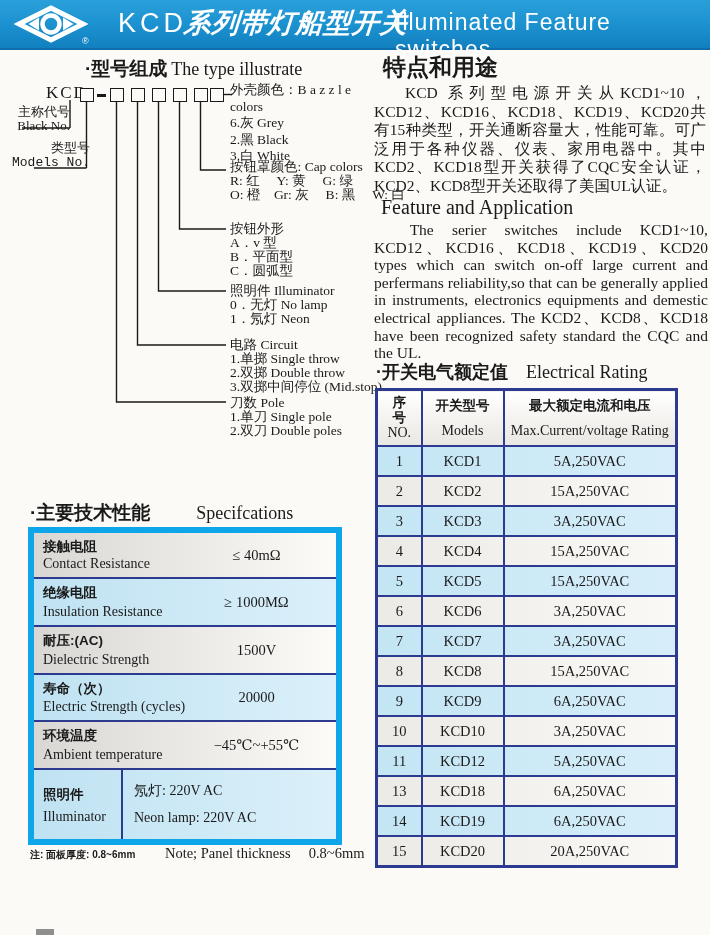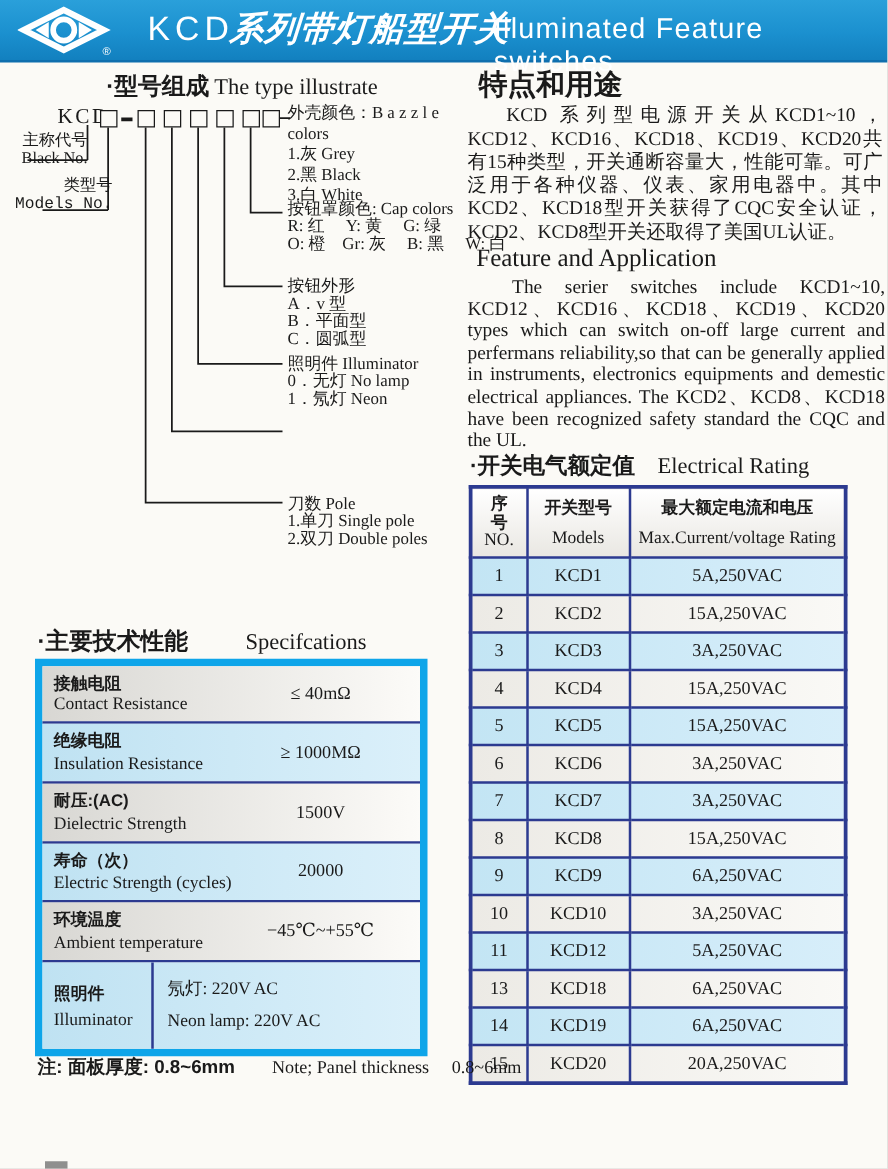--- a/index.html
+++ b/index.html
@@ -58,21 +58,21 @@
   .spec-row.blue{background:linear-gradient(90deg,#bfe2f2,#dbf0fa);}
   .sp-cn{position:absolute;left:9px;top:5px;font-family:"Liberation Sans","DejaVu Sans",sans-serif;
     font-weight:bold;font-size:13.5px;}
   .sp-en{position:absolute;left:9px;bottom:5px;font-size:14px;}
   .sp-val{position:absolute;left:150px;top:0;width:145px;height:100%;display:flex;
     align-items:center;justify-content:center;font-size:14.5px;}
   .illu-div{position:absolute;left:87px;top:0;height:100%;border-left:2px solid #2c3a90;}
   .illu-v1{position:absolute;left:100px;top:12px;font-size:14px;}
   .illu-v2{position:absolute;left:100px;top:40px;font-size:14px;}
   .note-line{position:absolute;left:30px;top:844px;font-size:14.5px;white-space:nowrap;}
-  .note-cn{font-weight:bold;font-family:"Liberation Sans","DejaVu Sans",sans-serif;font-size:15px;}
+  .note-cn{font-weight:bold;font-family:"Liberation Sans","DejaVu Sans",sans-serif;font-size:10px;}
   .note-en{margin-left:26px;}
   .page-num-smudge{position:absolute;left:36px;top:929px;width:18px;height:6px;background:#6b6b6b;opacity:.75;}
 </style>
 </head>
 <body>
 
 <div class="page">
 
   <div class="topbar">
     <svg class="logo" width="82" height="44" viewBox="0 0 82 44">
@@ -120,39 +120,45 @@
       <div class="dline">Black No.</div>
     </div>
     <div class="leftlab" style="right:292px;top:60px;font-family:Liberation Mono, monospace;">
       <div class="dline">类型号</div>
       <div class="dline">Models No.</div>
     </div>
 
     <div class="dlabel lh17" style="left:220px;top:0px;">
       <div class="dline">外壳颜色：B a z z l e</div>
       <div class="dline">colors</div>
-      <div class="dline">1.灰  Grey</div>
+      <div class="dline">6.灰  Grey</div>
       <div class="dline">2.黑  Black</div>
       <div class="dline">3.白  White</div>
     </div>
     <div class="dlabel" style="left:220px;top:78px;">
       <div class="dline">按钮罩颜色: Cap colors</div>
       <div class="dline">R: 红　 Y: 黄　 G: 绿</div>
       <div class="dline">O: 橙　Gr: 灰　 B: 黑　 W: 白</div>
     </div>
     <div class="dlabel" style="left:220px;top:140px;">
       <div class="dline">按钮外形</div>
       <div class="dline">A．v 型</div>
       <div class="dline">B．平面型</div>
       <div class="dline">C．圆弧型</div>
     </div>
     <div class="dlabel" style="left:220px;top:202px;">
       <div class="dline">照明件  Illuminator</div>
       <div class="dline">0．无灯   No lamp</div>
       <div class="dline">1．氖灯   Neon</div>
+    </div>
+    <div class="dlabel" style="left:220px;top:256px;">
+      <div class="dline">电路  Circuit</div>
+      <div class="dline">1.单掷   Single throw</div>
+      <div class="dline">2.双掷   Double throw</div>
+      <div class="dline">3.双掷中间停位 (Mid.stop)</div>
     </div>
     <div class="dlabel" style="left:220px;top:314px;">
       <div class="dline">刀数  Pole</div>
       <div class="dline">1.单刀   Single pole</div>
       <div class="dline">2.双刀   Double poles</div>
     </div>
   </div>
 
   <div class="feat-head">特点和用途</div>
   <div class="para p-cn">KCD 系列型电源开关从KCD1~10，KCD12、KCD16、KCD18、KCD19、KCD20共有15种类型，开关通断容量大，性能可靠。可广泛用于各种仪器、仪表、家用电器中。其中KCD2、KCD18型开关获得了CQC安全认证，KCD2、KCD8型开关还取得了美国UL认证。</div>

